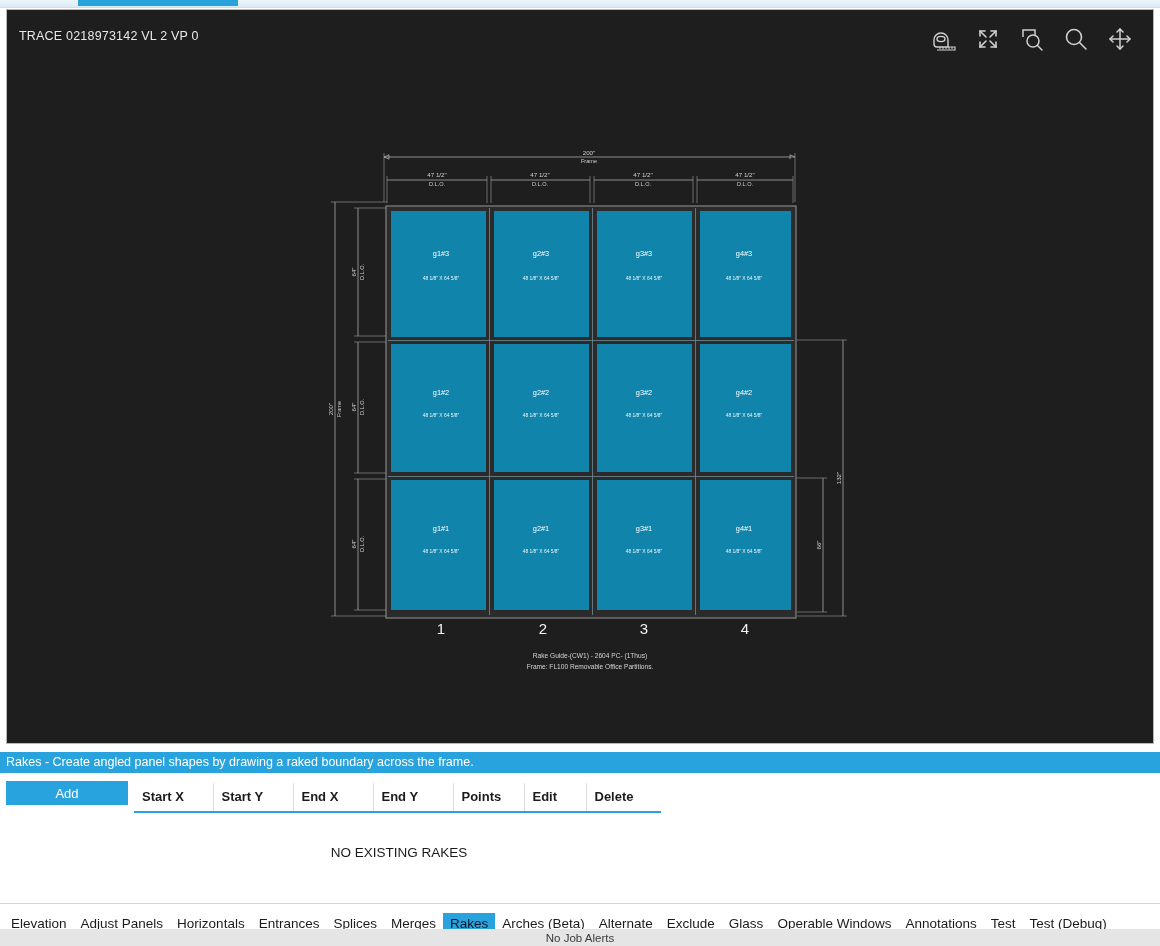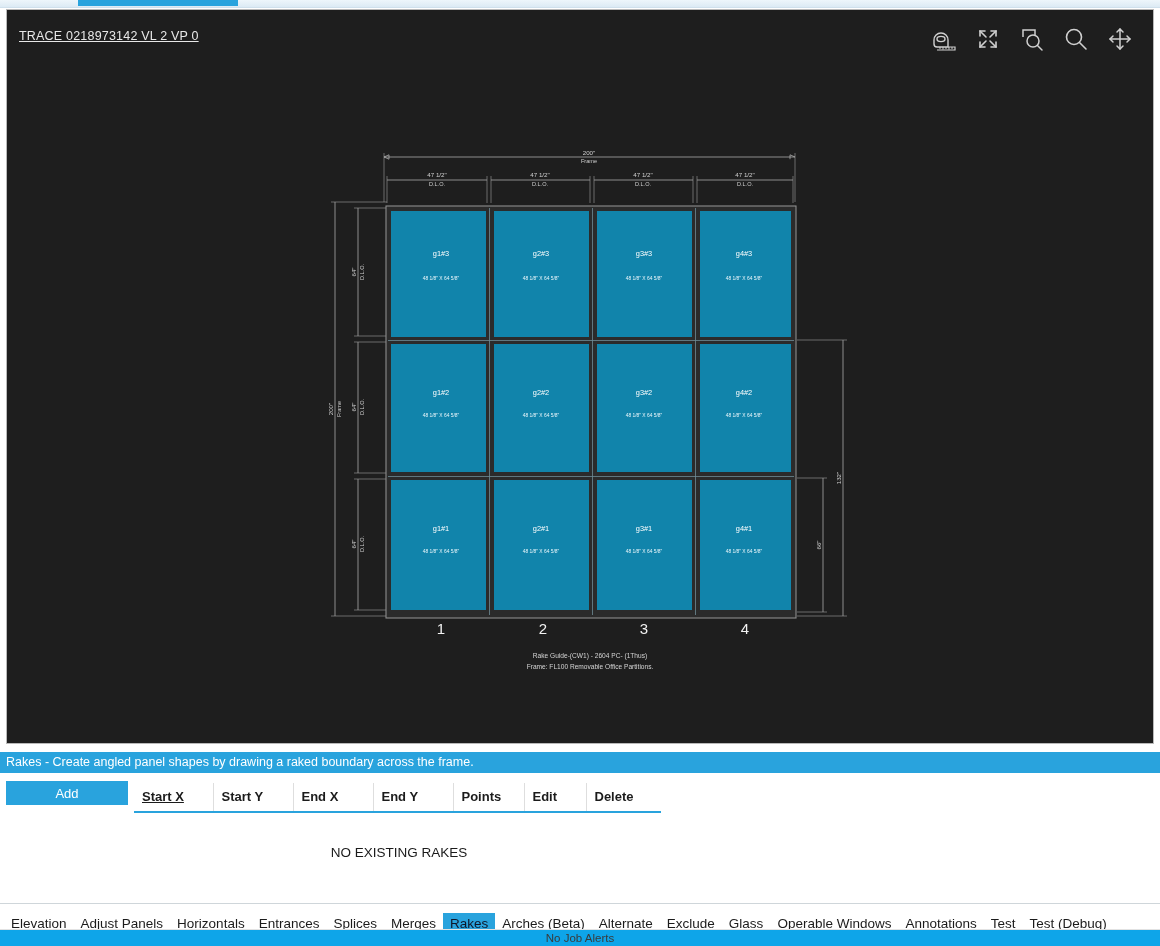--- a/index.html
+++ b/index.html
@@ -29,21 +29,20 @@
     position:absolute; left:6px; top:9px;
     width:1148px; height:735px;
     background:#1e1e1e;
     border:1px solid #b9b9b9;
     overflow:hidden;
   }
   .trace-label {
     position:absolute; left:12px; top:19px;
     color:#e8e8e8; font-size:12.5px; letter-spacing:.2px;
     white-space:nowrap;
-    text-decoration:underline;
   }
   .tool-icons {
     position:absolute; right:18px; top:14px;
     display:flex; gap:14px; align-items:center;
   }
   .tool-icons .ti { width:30px; height:30px; display:block; cursor:pointer; }
   .tool-icons .ti svg { display:block; }
 
   
   .drawing { position:absolute; left:0; top:0; width:1148px; height:735px; }
@@ -72,21 +71,21 @@
     position:absolute; left:134px; top:10px;
     border-collapse:collapse;
     border-bottom:2px solid #29a3dd;
   }
   .rake-table th {
     font-size:13px; font-weight:bold; color:#1b1b1b;
     text-align:left; padding:6px 10px 7px 8px;
     border-left:1px solid #dedede;
     background:#fff; white-space:nowrap;
   }
-  .rake-table th:first-child { border-left:none;text-decoration:underline; }
+  .rake-table th:first-child { border-left:none; }
   .rake-table th.c-startx { width:79px; }
   .rake-table th.c-starty { width:80px; }
   .rake-table th.c-endx   { width:80px; }
   .rake-table th.c-endy   { width:80px; }
   .rake-table th.c-points { width:71px; }
   .rake-table th.c-edit   { width:62px; }
   .rake-table th.c-delete { width:75px; }
 
   .empty-msg {
     position:absolute; left:0; top:72px; width:798px;
@@ -102,21 +101,21 @@
   }
   .tab {
     font-size:13.5px; color:#1b1b1b; padding:3px 7px;
     cursor:pointer; white-space:nowrap; line-height:16px;
   }
   .tab.active { background:#29a3dd; color:#0f172a; }
 
   
   .statusbar {
     position:absolute; left:0; top:929px; width:1160px; height:17px;
-    background:#0ea5e9; border-top:1px solid #e2e2e2;
+    background:#e5e5e5; border-top:1px solid #e2e2e2;
     font-size:11.5px; color:#3a3a3a;
     text-align:center; line-height:17px;
   }
 
   
   text { font-family:"Liberation Sans", sans-serif; fill:#d9d9d9; }
   .dimtxt  { font-size:6.2px; text-anchor:middle; fill:#cfcfcf; }
   .dimtxt2 { font-size:5.6px; text-anchor:middle; fill:#cfcfcf; }
   .panlbl  { font-size:7.4px; text-anchor:middle; fill:#ffffff; }
   .pansub  { font-size:4.9px; text-anchor:middle; fill:#eaf6fb; }

